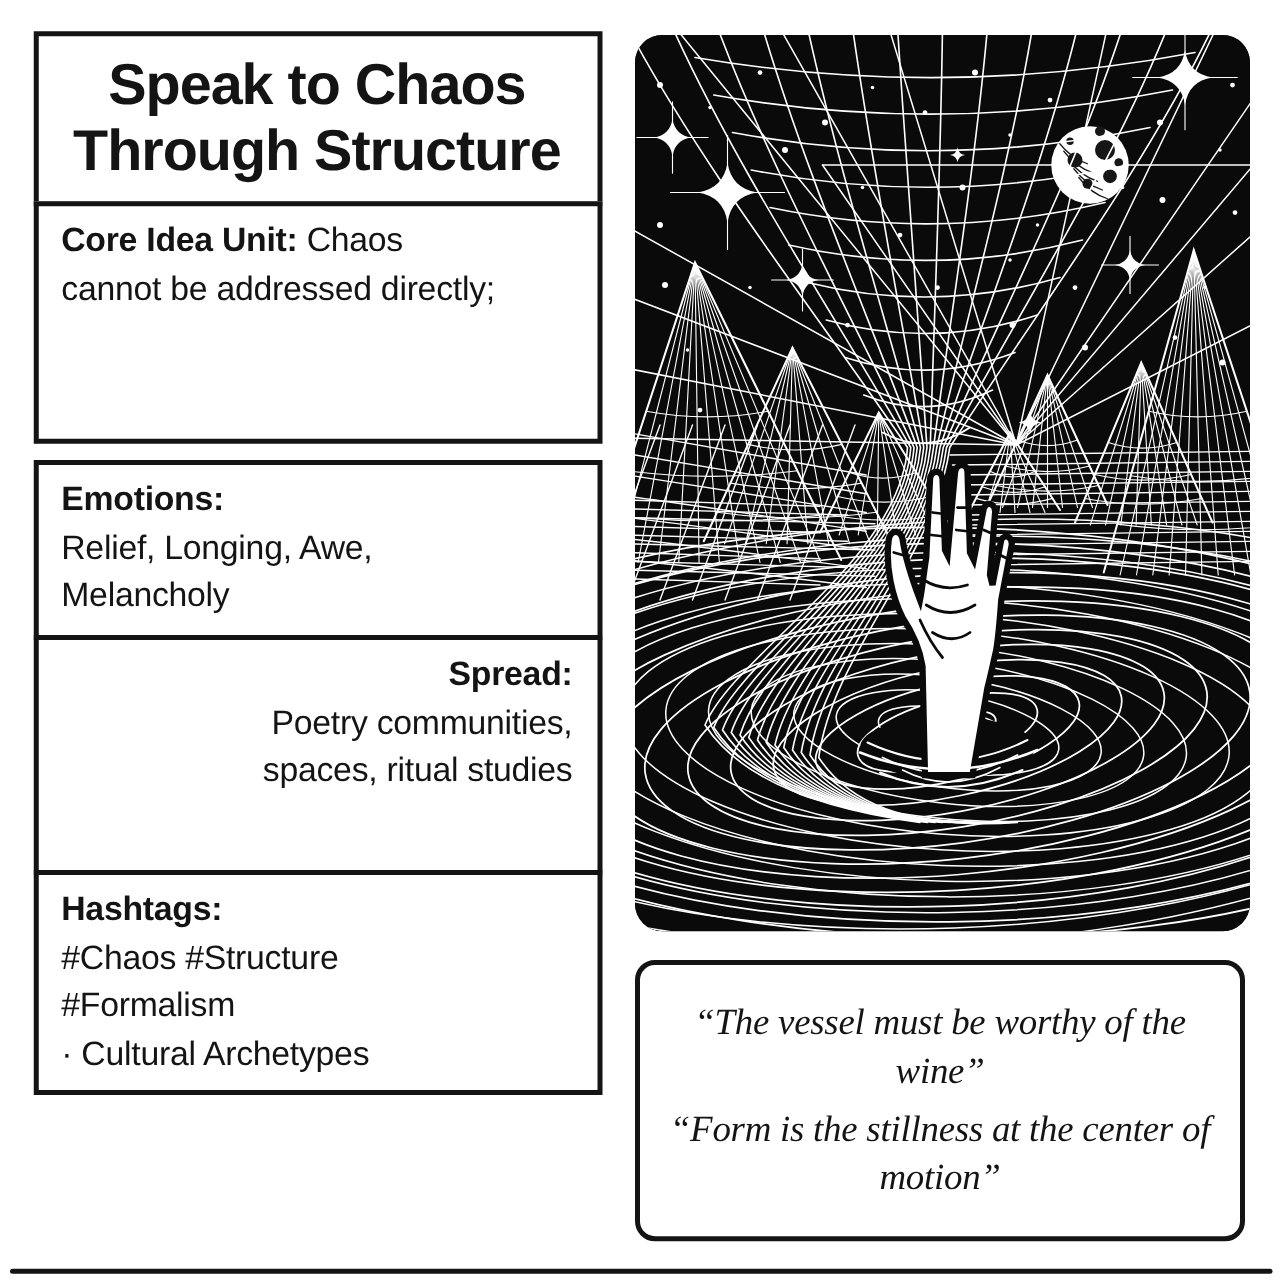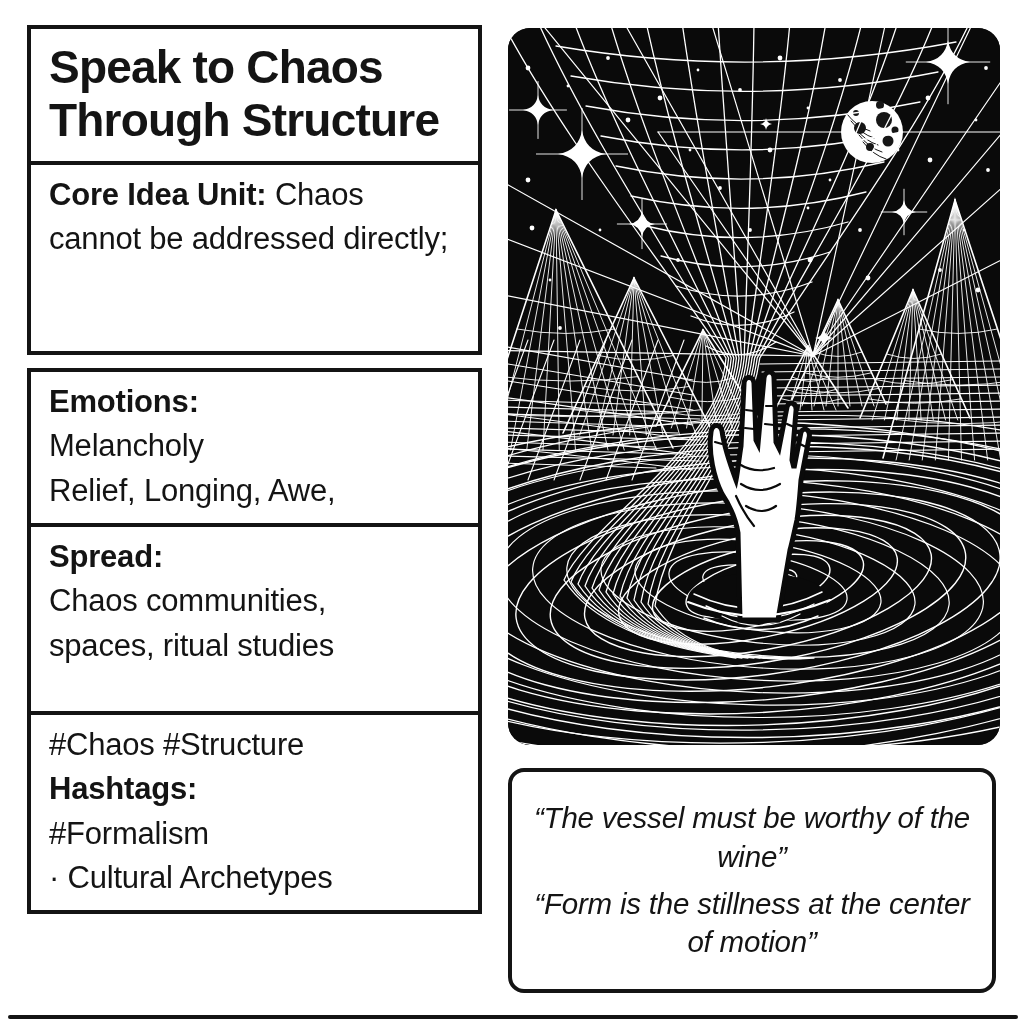--- a/index.html
+++ b/index.html
@@ -7,43 +7,43 @@
     width:1024px;height:1024px;position:relative;overflow:hidden;
     background:var(--bg,#fff);color:var(--ink,#141414);
     font-family:"Liberation Sans","DejaVu Sans",sans-serif;
   }
   .info-col{position:absolute;left:27px;top:25px;width:455px;}
   .box{
     box-sizing:border-box;border:4px solid var(--ink,#141414);
     background:#fff;padding:8px 20px 10px 18px;margin-top:-4px;
   }
   .box:first-child{margin-top:0;}
-  .title-box{min-height:140px;display:flex;align-items:center;}
+  .title-box{min-height:140px;display:flex;align-items:center;text-align:center;}
   h1{
     margin:0;font-size:46px;line-height:1.16;font-weight:bold;
     letter-spacing:-0.8px;
   }
-  .body-text{font-size:31px;line-height:1.43;letter-spacing:-0.2px;}
+  .body-text{font-size:27px;line-height:1.43;letter-spacing:-0.2px;}
   .body-text b{font-weight:bold;}
   .tline{display:block;}
   .box-core{min-height:194px;}
   .box-identity{min-height:164px;}
   .box-emotions{min-height:144px;margin-top:13px;}
-  .box-spread{min-height:192px;}
+  .box-spread{min-height:192px;text-align:right;}
   .box-hashtags{min-height:154px;}
   .artwork{
     position:absolute;left:508px;top:28px;width:492px;height:717px;
     border-radius:22px;background:var(--artbg,#0a0a0a);overflow:hidden;
   }
   .artwork svg{display:block;width:100%;height:100%;}
   .quotes-box{
     position:absolute;left:508px;top:768px;width:488px;height:225px;
     box-sizing:border-box;border:4px solid var(--ink,#141414);border-radius:16px;
     display:flex;flex-direction:column;justify-content:center;
-    padding:6px 16px;background:#fff;
+    padding:6px 16px;background:#fff;font-family:Liberation Serif, serif;
   }
   .quote{
     margin:4px 0;font-size:29.5px;font-style:italic;text-align:center;
     line-height:1.32;letter-spacing:-0.2px;
   }
   .crop-edge{
     position:absolute;left:8px;top:1015px;width:1010px;height:4px;
     background:var(--ink,#141414);border-radius:2px;
   }
 </style>
@@ -56,35 +56,35 @@
   </div>
   <div class="box box-core">
     <div class="body-text">
         <span class="tline"><b>Core Idea Unit:</b><span> Chaos</span></span>
         <span class="tline"><span>cannot be addressed directly;</span></span>
       </div>
   </div>
   <div class="box box-emotions">
     <div class="body-text">
         <span class="tline"><b>Emotions:</b></span>
+        <span class="tline"><span>Relief, Longing, Awe,</span></span>
         <span class="tline"><span>Melancholy</span></span>
-        <span class="tline"><span>Relief, Longing, Awe,</span></span>
       </div>
   </div>
   <div class="box box-spread">
     <div class="body-text">
         <span class="tline"><b>Spread:</b></span>
-        <span class="tline"><span>Chaos communities,</span></span>
+        <span class="tline"><span>Poetry communities,</span></span>
         <span class="tline"><span>spaces, ritual studies</span></span>
       </div>
   </div>
   <div class="box box-hashtags">
     <div class="body-text">
+        <span class="tline"><b>Hashtags:</b></span>
         <span class="tline"><span>#Chaos #Structure</span></span>
-        <span class="tline"><b>Hashtags:</b></span>
         <span class="tline"><span>#Formalism</span></span>
         <span class="tline"><span>· Cultural Archetypes</span></span>
       </div>
   </div>
 </div>
 
 <div class="artwork">
   <svg id="art" viewBox="0 0 492 717">
       <rect x="0" y="0" width="492" height="717" fill="#0a0a0a"></rect>
       <g>

